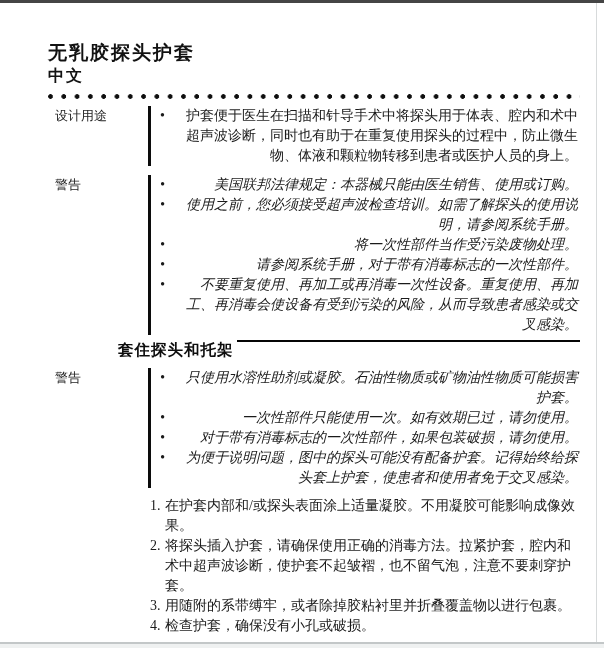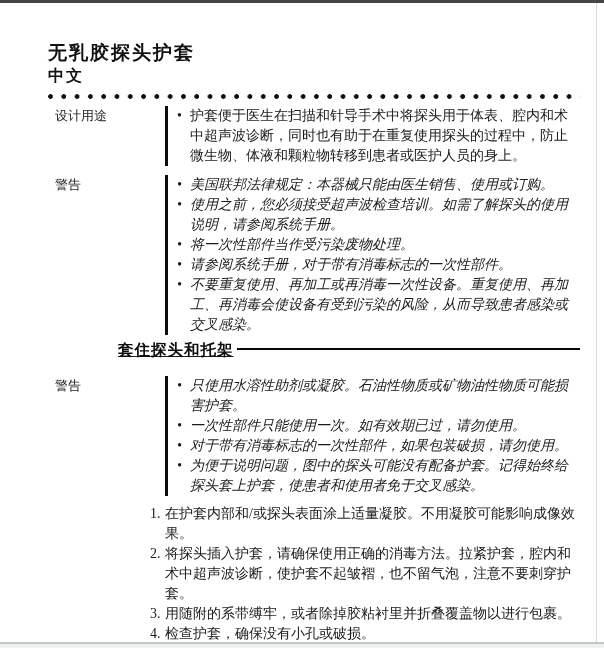--- a/index.html
+++ b/index.html
@@ -41,29 +41,29 @@
   .dotted-rule {
     margin: 7px 24px 0 48px; height: 5px;
     background-image: radial-gradient(circle at 2.5px 2.5px, #0e0e0e 2px, transparent 2.7px);
     background-size: 13.3px 5px;
     background-repeat: repeat-x;
   }
   main { padding-top: 7px; font-size: 14px; line-height: 20px; }
   .row { display: flex; align-items: stretch; padding-right: 26px; }
   .row + .row { margin-top: 9px; }
   .side-label {
-    flex: none; width: 165px; padding-left: 55px;
+    flex: none; width: 148px; padding-left: 55px;
     box-sizing: border-box; font-size: 13px; color: #1f1f1f;
   }
   .vbar { flex: none; width: 3px; background: #0c0c0c; }
-  .bullets { flex: 1; margin: 0; padding: 0 0 0 9px; list-style: none; }
+  .bullets { flex: 1; margin: 0; padding: 0 0 0 9px; list-style: none; text-align: right; }
   .bullets li { position: relative; padding-left: 13px; }
   .bullets li::before { content: "•"; position: absolute; left: 0; top: 0; }
   .warning-text li { font-style: italic; }
-  .sub-heading { display: flex; align-items: center; margin: 5px 24px 16px 118px; text-decoration: underline; }
+  .sub-heading { display: flex; align-items: flex-start; margin: 5px 24px 8px 118px; }
   .sub-heading .txt { font-weight: 700; font-size: 15.5px; letter-spacing: 1px; color: #0d0d0d; }
   .sub-heading .rule { flex: 1; height: 0; border-bottom: 2px solid #050505; margin: 0 0 2px 3px; }
   .steps {
     margin: 8px 26px 0 150px; padding: 0;
     list-style: none; counter-reset: step;
   }
   .steps li { position: relative; padding-left: 15px; counter-increment: step; }
   .steps li::before { content: counter(step) "."; position: absolute; left: 0; top: 0; }
 </style>
 </head>

